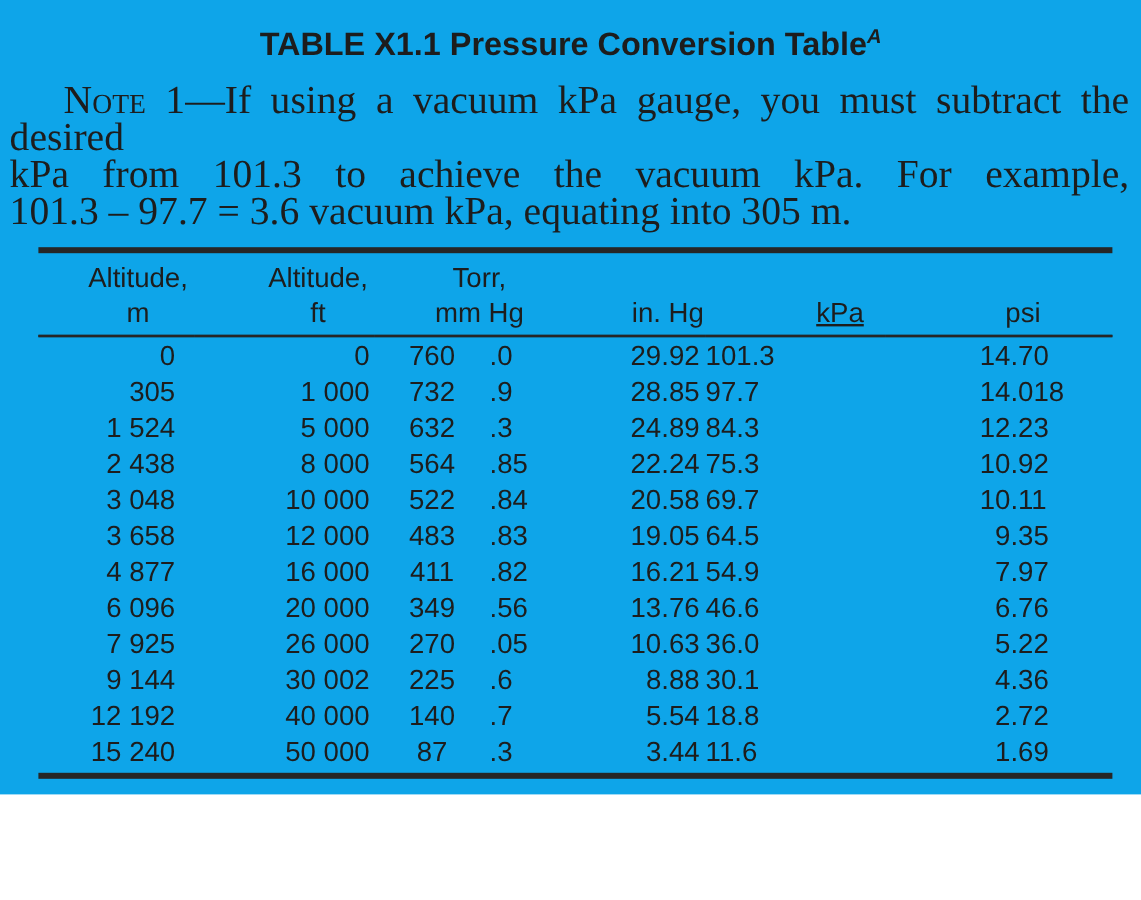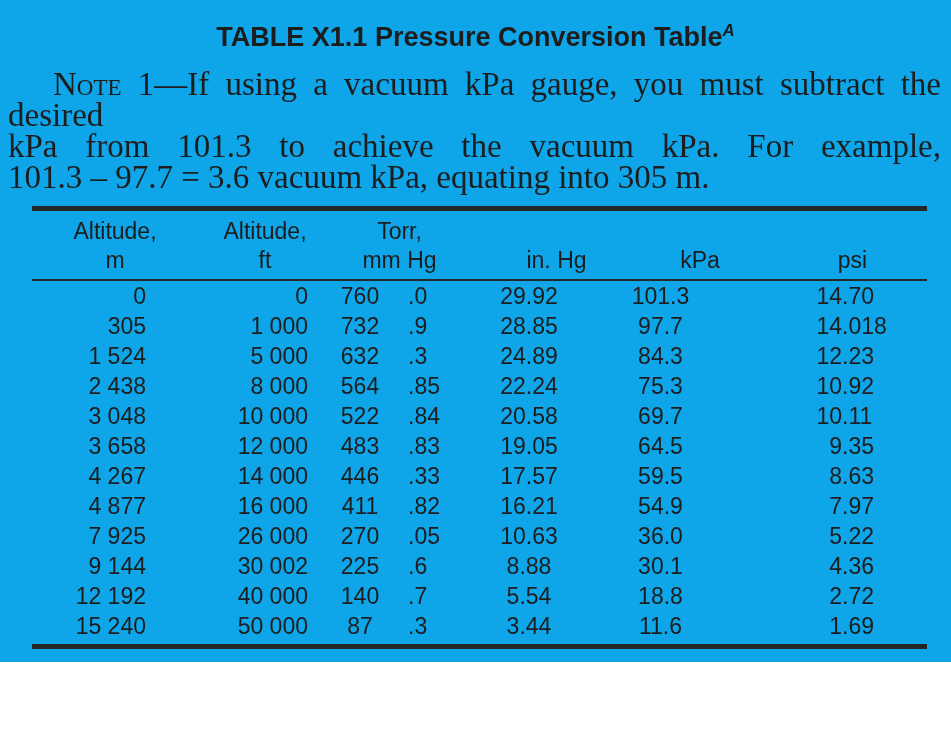--- a/index.html
+++ b/index.html
@@ -49,31 +49,31 @@
     white-space: pre-line;
     line-height: 29px;
     padding: 6px 0 4px 0;
     border-bottom: 2.5px solid #262626;
     text-align: center;
   }
   th.c1 { padding-left: 36px; }
   th.c2 { padding-left: 56px; }
   th.c3 { padding-left: 12px; }
   th.c4 { padding-left: 50px; }
-  th.c5 { padding-left: 74px; }
+  th.c5 { padding-left: 74px; text-decoration: underline; }
   th.c6 { padding-left: 40px; }
 
   tbody td { line-height: 30px; height: 30px; padding: 0; }
   td.c1 { text-align: right; padding-right: 16px; }
   td.c2 { text-align: right; padding-right: 4px; }
   td.c3 { text-align: left; }
   td.c3 .ip { display: inline-block; width: 96px; text-align: center; }
   td.c3 .fp { display: inline-block; text-align: left; }
-  td.c4 { text-align: center; padding-right: 5px; }
-  td.c5 { text-align: center; padding-right: 5px; }
+  td.c4 { text-align: right; padding-right: 5px; }
+  td.c5 { text-align: left; padding-right: 5px; }
   td.c6 { text-align: left; }
   td.c6 .ip { display: inline-block; width: 104px; text-align: right; }
   td.c6 .fp { display: inline-block; text-align: left; }
 
   .footnote { margin: 9px 0 0 33px; font-size: 23px; line-height: 28px; }
 </style>
 </head>
 <body>
 
 <div class="page">
@@ -153,36 +153,36 @@
         </tr>
         <tr>
           <td class="c1">3 658</td>
           <td class="c2">12 000</td>
           <td class="c3"><span class="ip">483</span><span class="fp">.83</span></td>
           <td class="c4">19.05</td>
           <td class="c5">64.5</td>
           <td class="c6"><span class="ip">9</span><span class="fp">.35</span></td>
         </tr>
         <tr>
-          <td class="c1">4 267</td>
-          <td class="c2">14 000</td>
-          <td class="c3"><span class="ip">446</span><span class="fp">.33</span></td>
-          <td class="c4">17.57</td>
-          <td class="c5">59.5</td>
-          <td class="c6"><span class="ip">8</span><span class="fp">.63</span></td>
-        </tr>
-        <tr>
           <td class="c1">4 877</td>
           <td class="c2">16 000</td>
           <td class="c3"><span class="ip">411</span><span class="fp">.82</span></td>
           <td class="c4">16.21</td>
           <td class="c5">54.9</td>
           <td class="c6"><span class="ip">7</span><span class="fp">.97</span></td>
         </tr>
         <tr>
+          <td class="c1">6 096</td>
+          <td class="c2">20 000</td>
+          <td class="c3"><span class="ip">349</span><span class="fp">.56</span></td>
+          <td class="c4">13.76</td>
+          <td class="c5">46.6</td>
+          <td class="c6"><span class="ip">6</span><span class="fp">.76</span></td>
+        </tr>
+        <tr>
           <td class="c1">7 925</td>
           <td class="c2">26 000</td>
           <td class="c3"><span class="ip">270</span><span class="fp">.05</span></td>
           <td class="c4">10.63</td>
           <td class="c5">36.0</td>
           <td class="c6"><span class="ip">5</span><span class="fp">.22</span></td>
         </tr>
         <tr>
           <td class="c1">9 144</td>
           <td class="c2">30 002</td>

